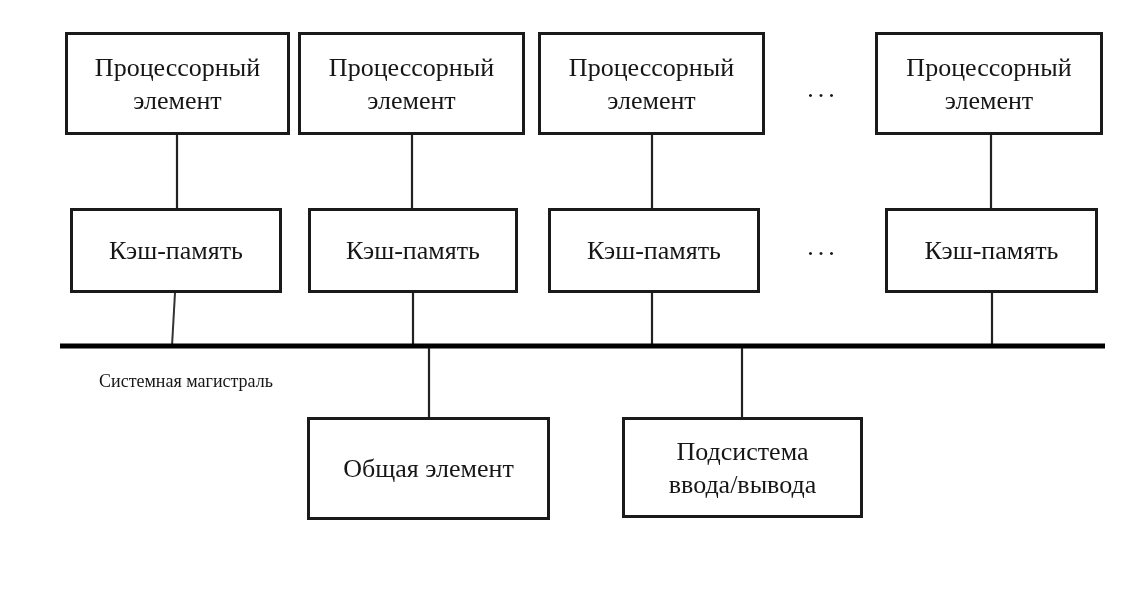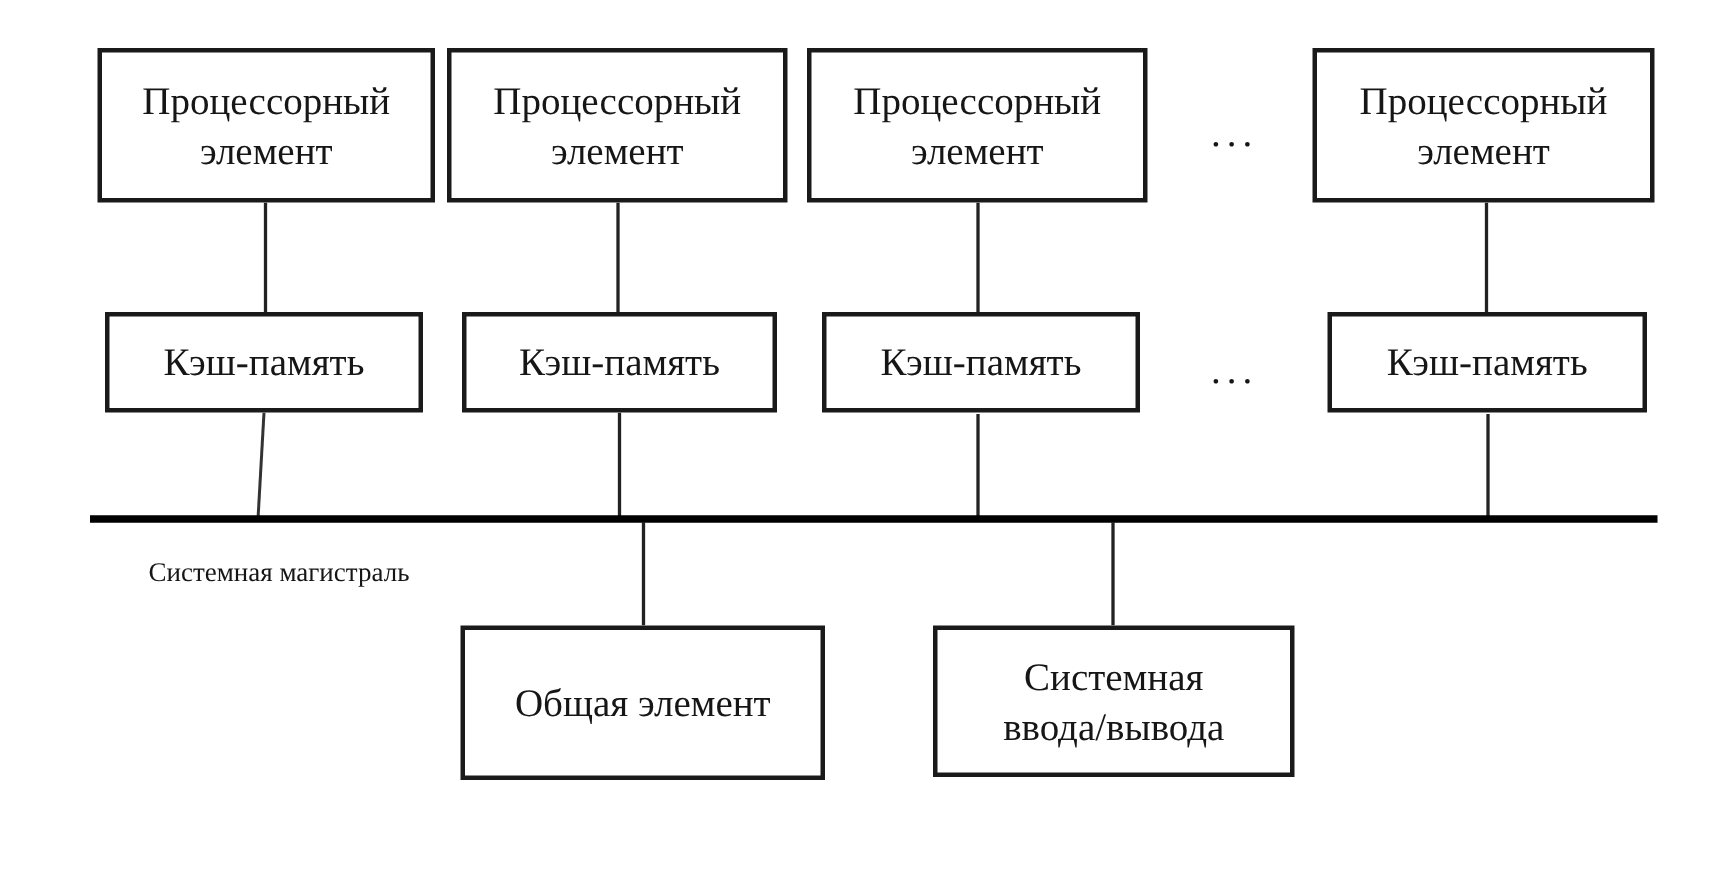--- a/index.html
+++ b/index.html
@@ -34,21 +34,21 @@
     line-height: 33px;
     white-space: pre-line;
   }
   
   .pe { top: 32px; height: 103px; }
   .pe1 { left: 65px;  width: 225px; }
   .pe2 { left: 298px; width: 227px; }
   .pe3 { left: 538px; width: 227px; }
   .pe4 { left: 875px; width: 228px; }
   
-  .cache { top: 208px; height: 67px; }
+  .cache { top: 208px; height: 85px; }
   .c1 { left: 70px;  width: 212px; }
   .c2 { left: 308px; width: 210px; }
   .c3 { left: 548px; width: 212px; }
   .c4 { left: 885px; width: 213px; }
   
   .memory { left: 307px; top: 417px; width: 243px; height: 103px; }
   .io     { left: 622px; top: 417px; width: 241px; height: 101px; }
   
   .dots {
     position: absolute;
@@ -129,17 +129,17 @@
 
   <div class="dots dots-cache">...</div>
 
   <div class="bus-label">Системная магистраль</div>
 
   <div class="box memory">
     <span>Общая элемент</span>
   </div>
 
   <div class="box io">
-    <span>Системная
+    <span>Подсистема
 ввода/вывода</span>
   </div>
 
 </div>
 
 </body></html>

